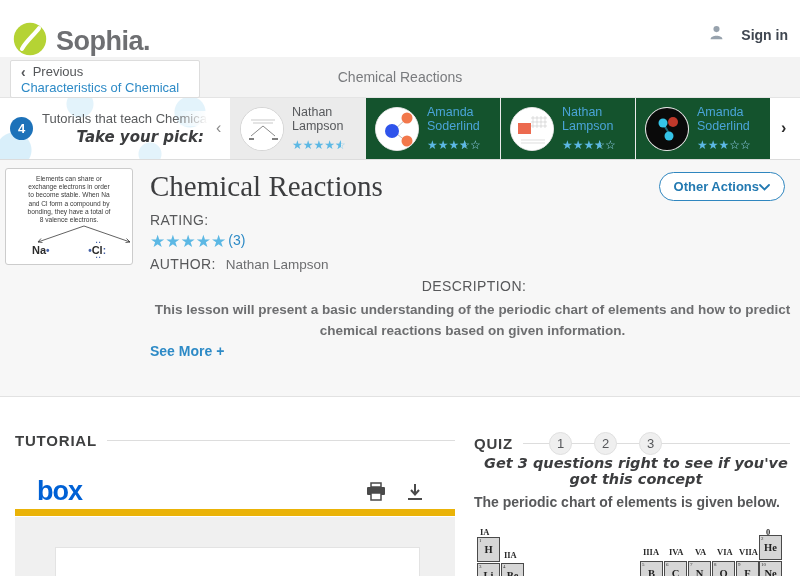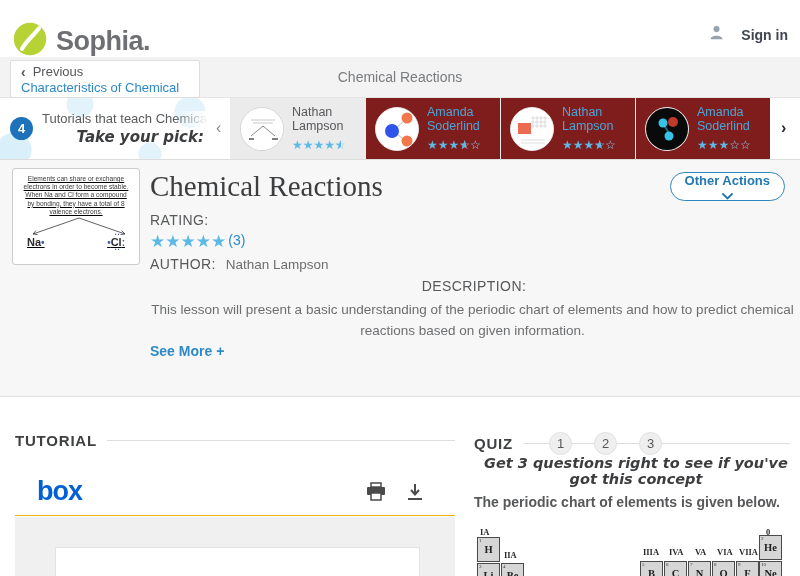--- a/index.html
+++ b/index.html
@@ -30,71 +30,71 @@
       radial-gradient(circle 16px at 190px 14px, #e3f3fb 0 15px, transparent 16px),
       radial-gradient(circle 12px at 150px 56px, #e3f3fb 0 11px, transparent 12px),
       #fff; }
   .count-badge { position:absolute; left:10px; top:19px; width:23px; height:23px; border-radius:50%; background:#1d72b9; color:#fff; font-size:13px; font-weight:bold; display:flex; align-items:center; justify-content:center; }
   .c-heading { position:absolute; left:42px; top:13px; width:166px; font-size:13px; color:#595b5d; white-space:nowrap; overflow:hidden; }
   .c-heading::after { content:""; position:absolute; right:0; top:0; width:34px; height:100%; background:linear-gradient(90deg, rgba(255,255,255,0), #fff); }
   .c-sub { position:absolute; right:8px; top:30px; font-size:15px; font-weight:bold; font-style:italic; color:#3c3d3f; font-family:"DejaVu Sans", cursive; }
   .c-chevron { position:absolute; top:22px; font-size:16px; color:#8a8a8a; cursor:pointer; line-height:1; }
   .c-chevron.left { left:216px; }
   .c-chevron.right { left:781px; color:#2b2b2b; font-weight:bold; }
-  .t-card { position:absolute; top:0; width:135px; height:61px; background:#7f1d1d; border-left:1px solid #ebebeb; display:flex; align-items:center; padding-left:9px; gap:8px; cursor:pointer; }
+  .t-card { position:absolute; top:0; width:135px; height:61px; background:#14532d; border-left:1px solid #ebebeb; display:flex; align-items:center; padding-left:9px; gap:8px; cursor:pointer; }
   .t-card.selected { background:#ebebeb; }
   .t-thumb { width:44px; height:44px; border-radius:50%; overflow:hidden; flex:0 0 44px; border:1px solid #e3e3e3; background:#fff; }
   .t-card.selected .t-thumb { border-color:#d5d5d5; }
   .t-meta { display:flex; flex-direction:column; }
   .t-author { font-size:12.5px; line-height:1.15; color:#4aa4d8; width:72px; }
   .t-card.selected .t-author { color:#57595c; }
   .stars { line-height:1; margin-top:3px; }
   .st { font-size:12px; color:#5cb8e4; letter-spacing:0; }
   .st.empty { color:#90cfec; }
   .st.half { position:relative; display:inline-block; color:#90cfec; }
   .st.half .h-fg { position:absolute; left:0; top:0; width:58%; overflow:hidden; color:#5cb8e4; }
   .rating-big .st { font-size:17px; }
 
   
   .main { position:absolute; left:0; top:160px; width:800px; height:237px; background:#f7f7f7; border-bottom:1px solid #e2e2e2; }
-  .lesson-thumb { position:absolute; left:12px; top:8px; width:128px; height:97px; background:#fff; border:1px solid #ccc; border-radius:3px; padding:6px 8px 0;text-decoration:underline; }
+  .lesson-thumb { position:absolute; left:5px; top:8px; width:128px; height:97px; background:#fff; border:1px solid #ccc; border-radius:3px; padding:6px 20px 0; }
   .lt-caption { font-size:6.6px; line-height:1.25; color:#3a3a3a; text-align:center; }
   .lt-arrows { display:block; margin:0 auto; }
   .lt-symbols { display:flex; justify-content:space-between; padding:0 6px; margin-top:-2px; }
   .lt-na, .lt-cl { font-size:11px; color:#2b2b2b; font-weight:bold; position:relative; }
   .lewis-dot { color:#4663a8; font-size:10px; }
   .lt-cl .top-dots { position:absolute; top:-6px; left:7px; color:#4663a8; font-size:8px; letter-spacing:1px; }
   .lt-cl .bot-dots { position:absolute; bottom:-6px; left:7px; color:#4663a8; font-size:8px; letter-spacing:1px; }
   .lesson-title { position:absolute; left:150px; top:10px; font-family:"Liberation Serif", serif; font-size:29px; color:#3d3e40; }
-  .other-actions { position:absolute; right:15px; top:12px; height:29px; padding:0 14px; background:#fff; border:1px solid #2f86bf; border-radius:15px; display:flex; align-items:center; font-size:13px; font-weight:bold; color:#2279b1; cursor:pointer;flex-direction:column; }
+  .other-actions { position:absolute; right:15px; top:12px; height:29px; padding:0 14px; background:#fff; border:1px solid #2f86bf; border-radius:15px; display:flex; align-items:center; font-size:13px; font-weight:bold; color:#2279b1; cursor:pointer; }
   .field-label { font-size:14px; font-weight:normal; color:#57585a; letter-spacing:0.4px; }
   .rating-block { position:absolute; left:150px; top:52px; }
   .rating-line { display:flex; align-items:center; margin-top:2px; }
   .rating-count { font-size:14px; color:#2d8ac6; margin-left:2px; }
   .author-block { position:absolute; left:150px; top:96px; display:flex; align-items:baseline; gap:10px; }
   .author-name { font-size:13.5px; color:#6d6e70; }
   .desc-block { position:absolute; left:150px; top:118px; width:648px;text-align:center; }
-  .desc-text { margin-top:6px; font-size:13.5px; line-height:1.55; color:#6d6e70; max-width:645px; }
+  .desc-text { margin-top:6px; font-size:13.5px; line-height:1.55; color:#6d6e70; max-width:645px;font-weight:bold; }
   .see-more { position:absolute; left:150px; top:183px; font-size:14px; font-weight:bold; color:#2d8ac6; cursor:pointer; }
 
   
   .section-head { position:absolute; display:flex; align-items:center; gap:10px; }
   .section-title { font-size:15px; font-weight:bold; color:#3f4041; letter-spacing:0.8px; }
   .section-line { height:1px; background:#ddd; flex:1; }
   .tutorial-head { left:15px; top:432px; width:440px; }
   .quiz-head { left:474px; top:432px; width:316px; }
   .quiz-track { position:relative; flex:1; height:23px; }
   .quiz-track .track-line { position:absolute; left:0; right:0; top:11px; height:1px; background:#ddd; }
   .quiz-step { position:absolute; top:0; width:23px; height:23px; border-radius:50%; background:#efefef; border:1px solid #e0e0e0; font-size:13px; color:#55575a; display:flex; align-items:center; justify-content:center; cursor:pointer; }
 
   .quiz-tagline { position:absolute; left:480px; top:455px; width:312px; text-align:center; font-size:14.5px; font-weight:bold; font-style:italic; color:#3c3d3f; font-family:"DejaVu Sans", cursive; }
   .quiz-intro { position:absolute; left:474px; top:494px; font-size:14px; font-weight:bold; color:#57585a; }
 
   
-  .box-toolbar { position:absolute; left:15px; top:468px; width:440px; height:48px; background:#fff; border-bottom:1px solid #eab308; }
+  .box-toolbar { position:absolute; left:15px; top:468px; width:440px; height:48px; background:#fff; border-bottom:7px solid #eab308; }
   .box-logo { position:absolute; left:22px; top:8px; font-size:27px; font-weight:bold; color:#0061d5; letter-spacing:-1px; cursor:pointer; }
   .viewer-icon { position:absolute; top:14px; cursor:pointer; }
   .print-icon { left:350px; }
   .download-icon { left:390px; }
   .box-viewer { position:absolute; left:15px; top:517px; width:440px; height:59px; background:#f0f0f0; }
   .box-page { position:absolute; left:40px; top:30px; width:365px; height:40px; background:#fff; border:1px solid #e3e3e3; }
 
   
   .pt-wrap { position:absolute; font-family:"Liberation Serif", serif; }
   .pt-left { left:477px; top:527px; width:60px; height:49px; }

